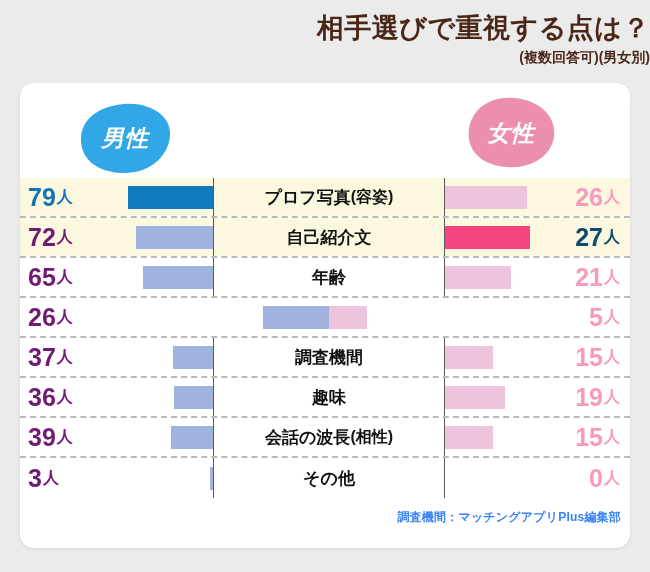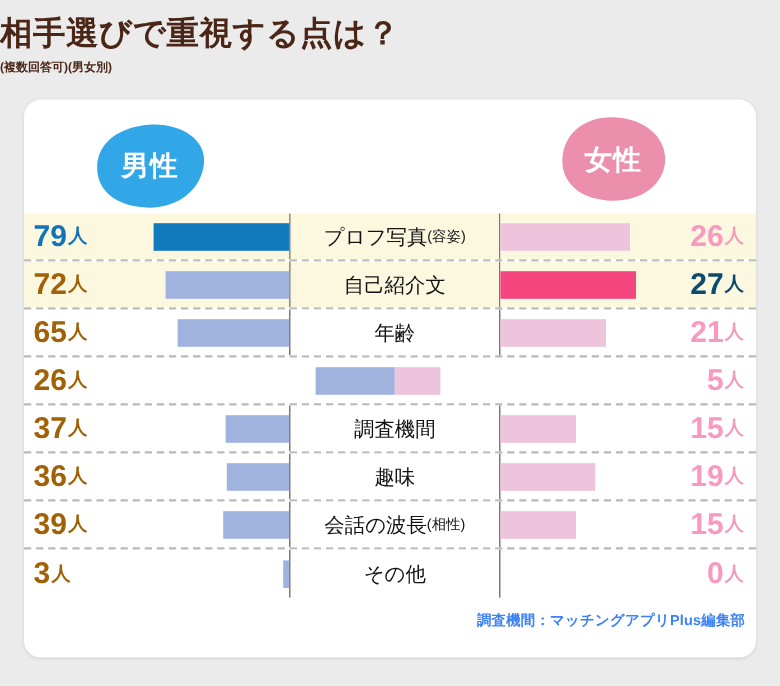--- a/index.html
+++ b/index.html
@@ -14,31 +14,31 @@
 
   .page {
     position: relative;
     width: 650px;
     height: 572px;
   }
 
   
   .title-block {
     padding-top: 13px;
-    text-align: left;
+    text-align: right;
   }
   .chart-title {
     font-size: 27px;
     font-weight: bold;
     color: #4a2617;
     letter-spacing: 0.5px;
     line-height: 1.15;
   }
   .chart-subtitle {
-    font-size: 10px;
+    font-size: 14px;
     font-weight: bold;
     color: #4a2617;
     margin-top: 5px;
     letter-spacing: 0px;
   }
 
   
   .card {
     position: absolute;
     left: 20px;
@@ -59,20 +59,21 @@
     align-items: center;
     justify-content: center;
   }
   .blob svg { position: absolute; inset: 0; width: 100%; height: 100%; }
   .blob span {
     position: relative;
     font-size: 23px;
     font-weight: bold;
     color: #ffffff;
     letter-spacing: 1px;
+    font-style: italic;
   }
   .blob-male   { left: 58px;  top: 19px; }
   .blob-female { left: 444px; top: 14px; }
 
   
   .rows {
     position: absolute;
     left: 0px;
     top: 95px;
     width: 610px;
@@ -88,21 +89,21 @@
 
   
   .num-left {
     width: 108px;
     display: flex;
     align-items: center;
     justify-content: flex-start;
     padding-left: 8px;
     font-size: 25px;
     font-weight: bold;
-    color: #a16207;
+    color: #701a75;
     flex: none;
   }
   .num-left.hl { color: #1273b8; }
   .num-left .unit { font-size: 16px; margin-left: 1px; }
 
   
   .bar-left-track {
     flex: 1;
     display: flex;
     justify-content: flex-end;
@@ -110,35 +111,35 @@
     position: relative;
   }
   .bar-l {
     height: 23px;
     background: #9fb3de;
   }
   .bar-l.hl { background: #0f7bbd; }
 
   
   .label-cell {
-    width: 176px;
+    width: 232px;
     flex: none;
     display: flex;
     align-items: center;
     justify-content: center;
     background: #ffffff;
     border-left: 1.5px solid #5a5a5a;
     border-right: 1.5px solid #5a5a5a;
     font-size: 17px;
-    font-weight: normal;
+    font-weight: bold;
     color: #111111;
     text-align: center;
     line-height: 1;
   }
-  .label-cell .sub { font-size: 12px; }
+  .label-cell .sub { font-size: 16px; }
 
   
   .bar-right-track {
     flex: 1;
     display: flex;
     justify-content: flex-start;
     align-items: center;
     position: relative;
   }
   .bar-r {

